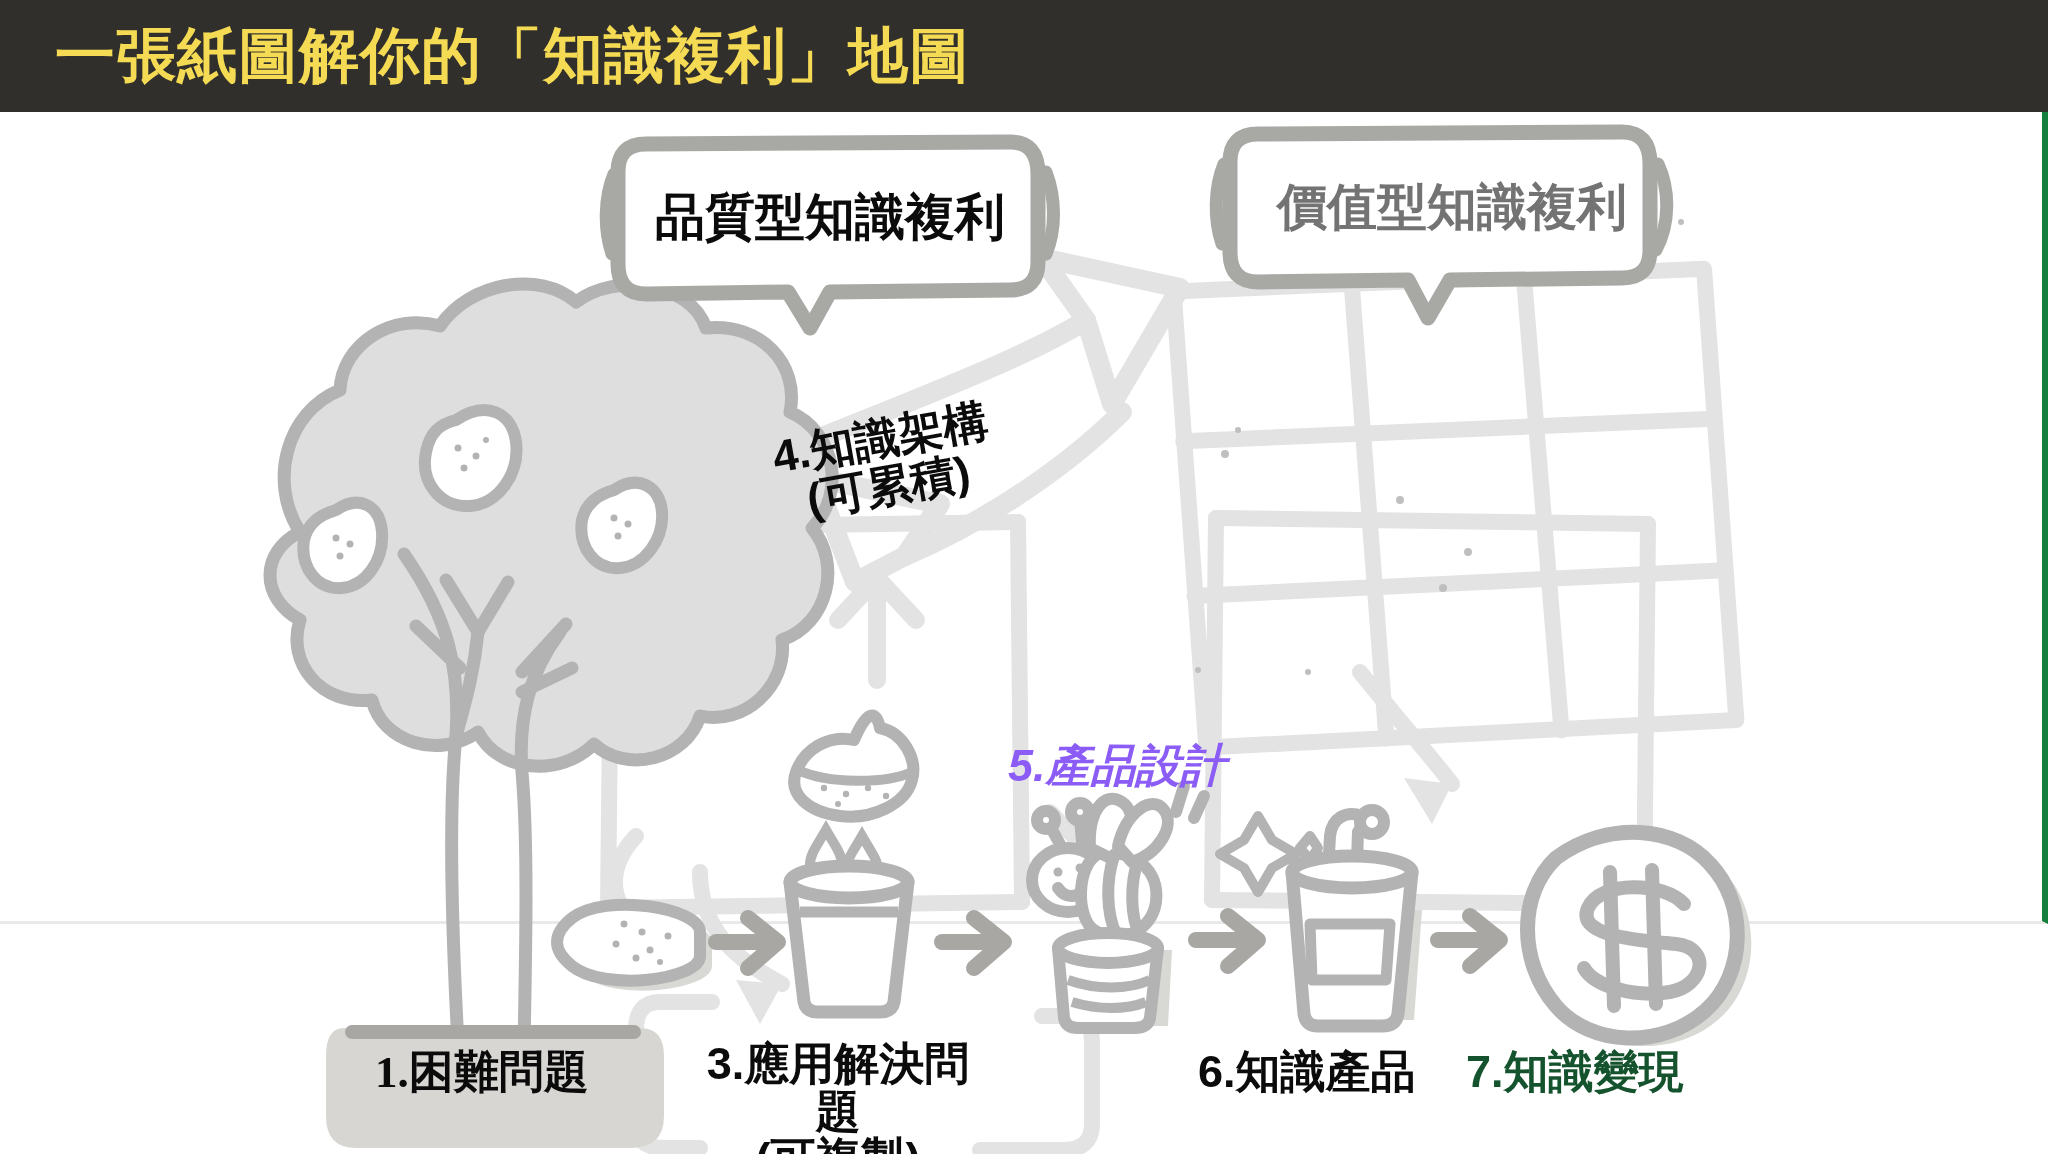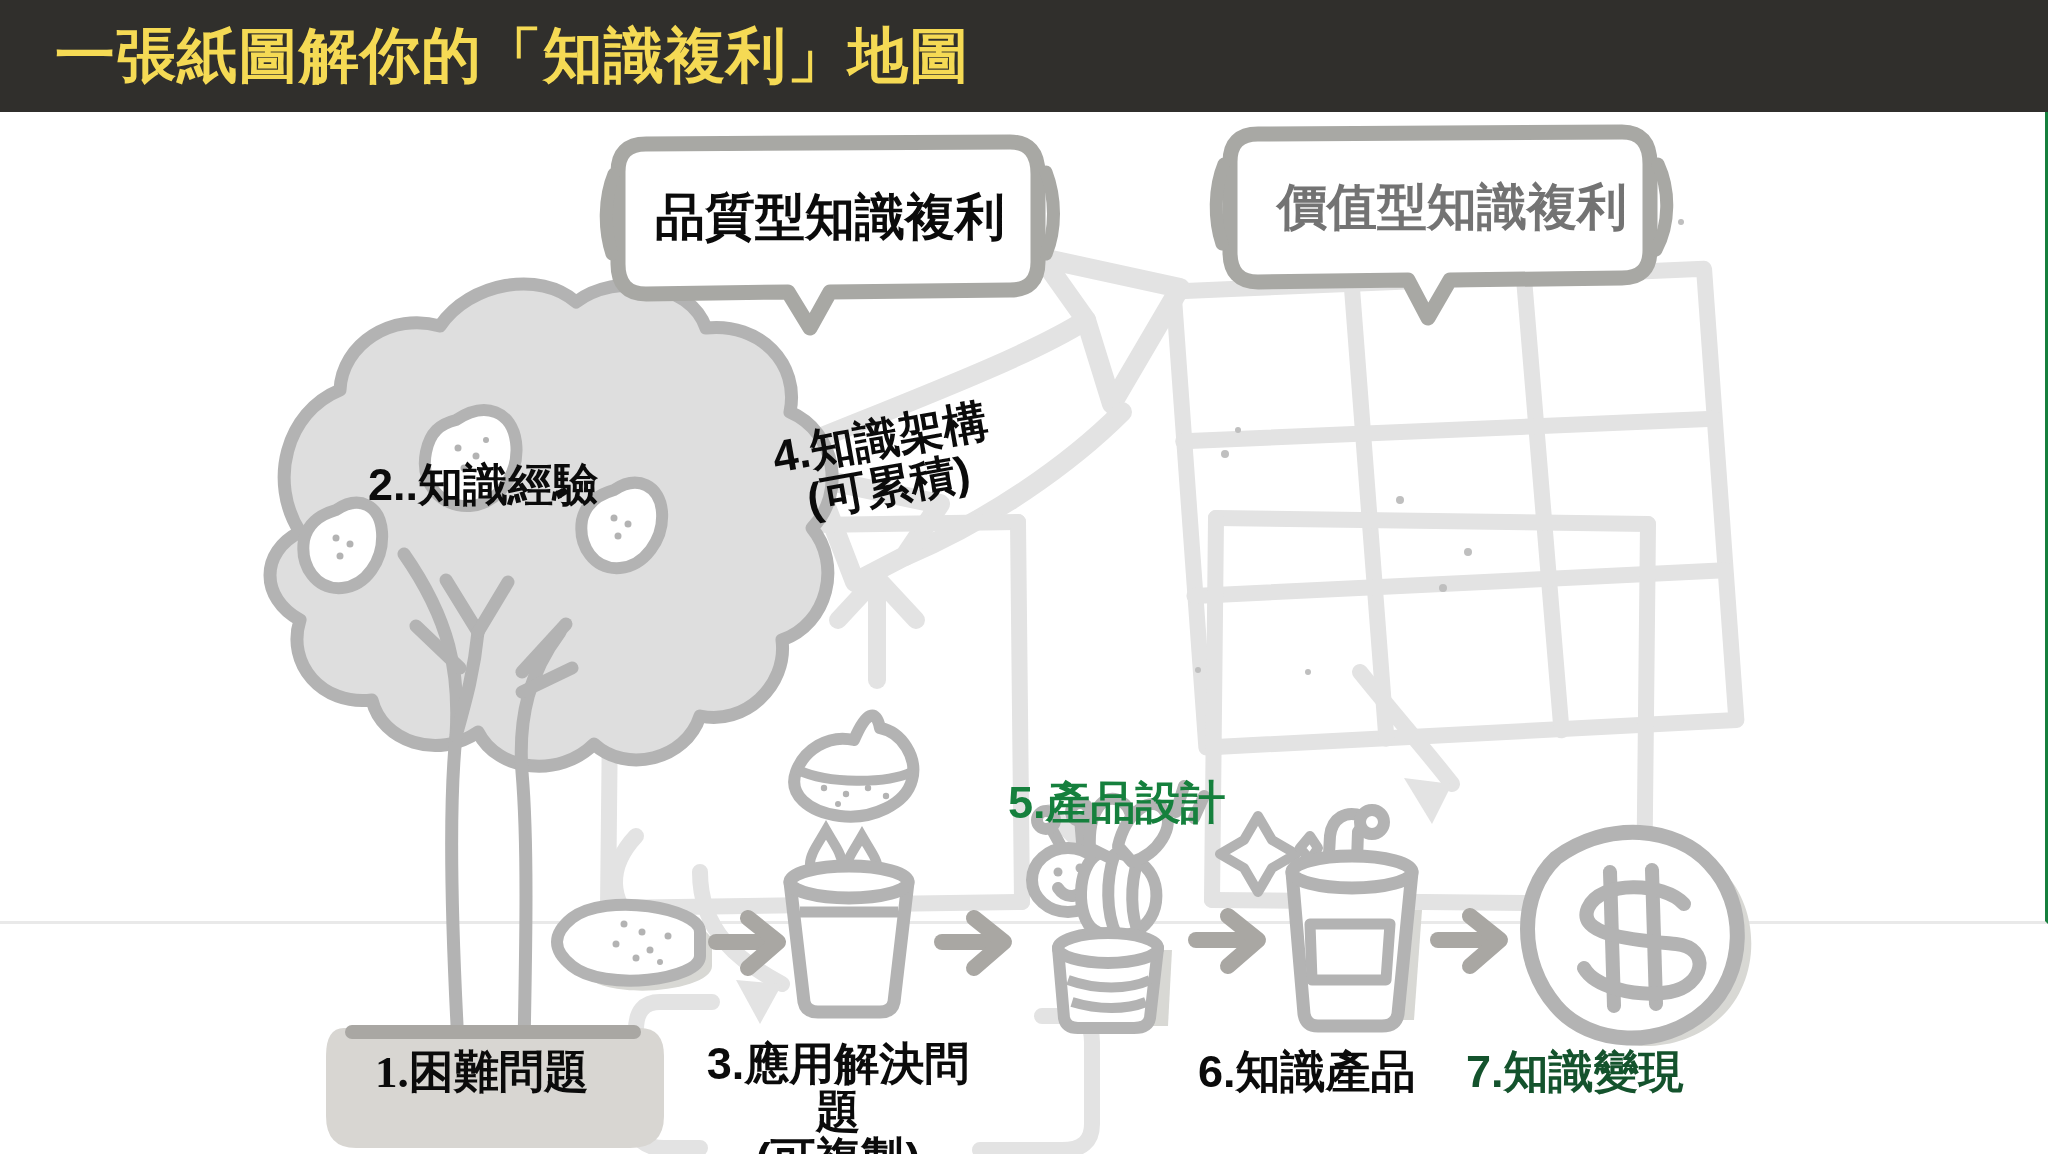--- a/index.html
+++ b/index.html
@@ -5,21 +5,21 @@
 <style>
   html,body{margin:0;padding:0;background:#ffffff;}
   body{
     width:2048px;height:1154px;overflow:hidden;
     font-family:"Liberation Sans","DejaVu Sans",sans-serif;
     -webkit-font-smoothing:antialiased;
   }
   #slide{
     position:relative;width:2048px;height:924px;background:#ffffff;
     box-sizing:border-box;
-    border-right:3px solid #15803d;
+    border-right:6px solid #15803d;
     border-bottom:3px solid #e9e9e9;
   }
   
   #titlebar{
     position:absolute;left:0;top:0;width:2048px;height:112px;
     background:#302f2c;
   }
   #titletext{
     position:absolute;left:55px;top:9px;
     font-size:60px;font-weight:bold;color:#f5da54;
@@ -307,28 +307,27 @@
         <path d="M1258 22 L1622 20 Q1650 20 1650 52 L1650 138 Q1650 166 1622 166 L1450 168 L1428 206 L1408 168 L1258 170 Q1230 170 1230 140 L1230 50 Q1230 22 1258 22 Z" fill="#ffffff" stroke="#a8a8a4" stroke-width="15" stroke-linejoin="round"></path>
         <path d="M1224 52 C 1214 76, 1214 108, 1222 132" fill="none" stroke="#a8a8a4" stroke-width="13" stroke-linecap="round"></path>
         <path d="M1658 52 C 1670 78, 1670 112, 1656 138" fill="none" stroke="#a8a8a4" stroke-width="13" stroke-linecap="round"></path>
       </g>
     </svg>
 
     <div class="lbl bubble-lbl" style="left: 655px; top: 72px; color: rgb(11, 11, 11);">品質型知識複利</div>
 
     <div class="lbl bubble-lbl" style="left: 1277px; top: 62px; color: #737373;">價值型知識複利</div>
 
-    <div class="lbl node-lbl" style="left: 368px; top: 343px; color: rgb(11, 11, 11);">2..知識經驗</div>
 
     <div class="lbl node-lbl two-line" style="left: 748px; top: 326px; width: 260px; transform: rotate(-10deg); transform-origin: left top; color: rgb(11, 11, 11);">
       <span>4.知識架構</span><br>
       <span>(可累積)</span>
     </div>
 
-    <div class="lbl node-lbl" style="left: 1008px; top: 661px; color: #15803d;">5.產品設計</div>
+    <div class="lbl node-lbl" style="left: 1008px; top: 624px; color: #8b5cf6; font-style: italic;">5.產品設計</div>
 
     <div class="lbl node-lbl" style="left: 375px; top: 930px; color: rgb(11, 11, 11); font-family: Liberation Serif, serif;">1.困難問題</div>
 
     <div class="lbl node-lbl two-line" style="left: 688px; top: 928px; width: 300px; text-align: center; color: rgb(11, 11, 11);">
       <span>3.應用解決問題</span><br>
       <span>(可複製)</span>
     </div>
 
     <div class="lbl node-lbl" style="left: 1198px; top: 930px; color: rgb(11, 11, 11);">6.知識產品</div>
 

